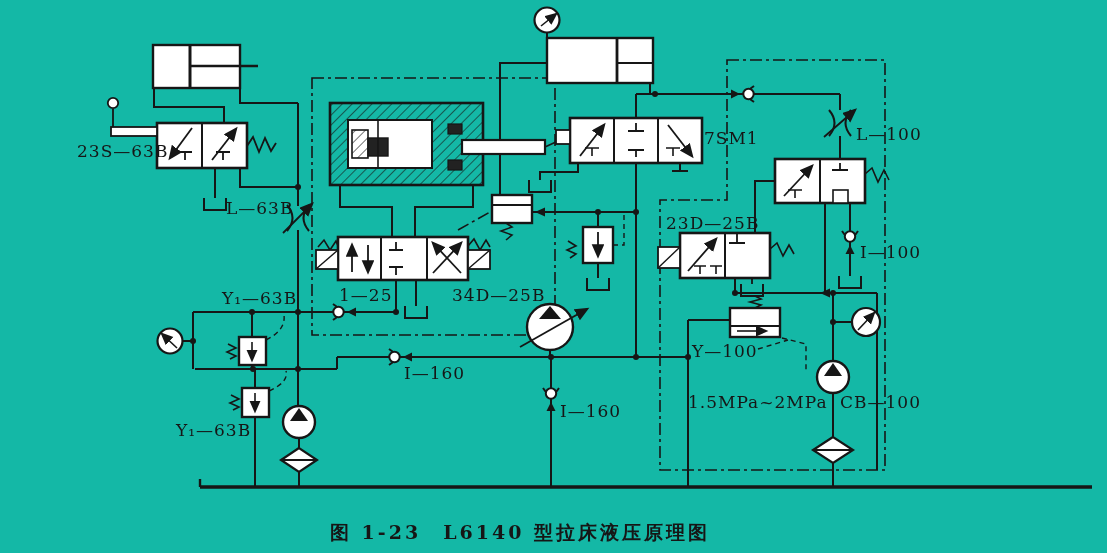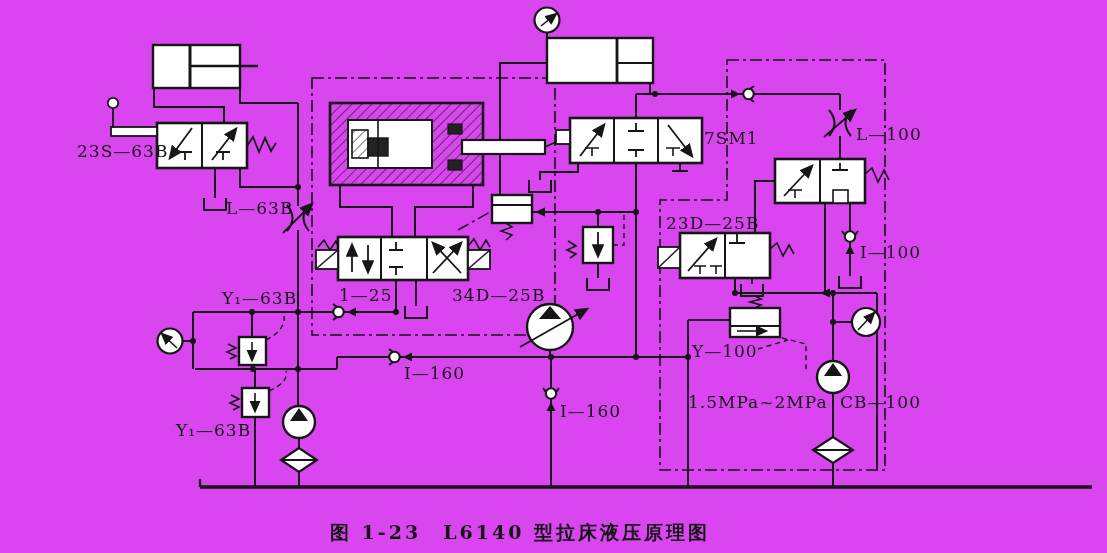--- a/index.html
+++ b/index.html
@@ -1,16 +1,16 @@
 <!DOCTYPE html>
 <html><head>
 <meta charset="utf-8">
 <style>
   html,body{margin:0;padding:0;background:#e8e8e8;}
-  .stage{position:relative;width:1107px;height:553px;background:#d946ef;overflow:hidden;
+  .stage{position:relative;width:1107px;height:553px;background:#14b8a6;overflow:hidden;
          font-family:"DejaVu Serif", serif;}
   svg{position:absolute;left:0;top:0;}
   svg text{font-family:"DejaVu Serif", serif;fill:#161616;}
   .lbl{font-size:17px;letter-spacing:1px;}
   .cap{font-size:19px;font-weight:600;letter-spacing:3px;}
 </style>
 </head>
 <body>
 
 <div class="stage">

